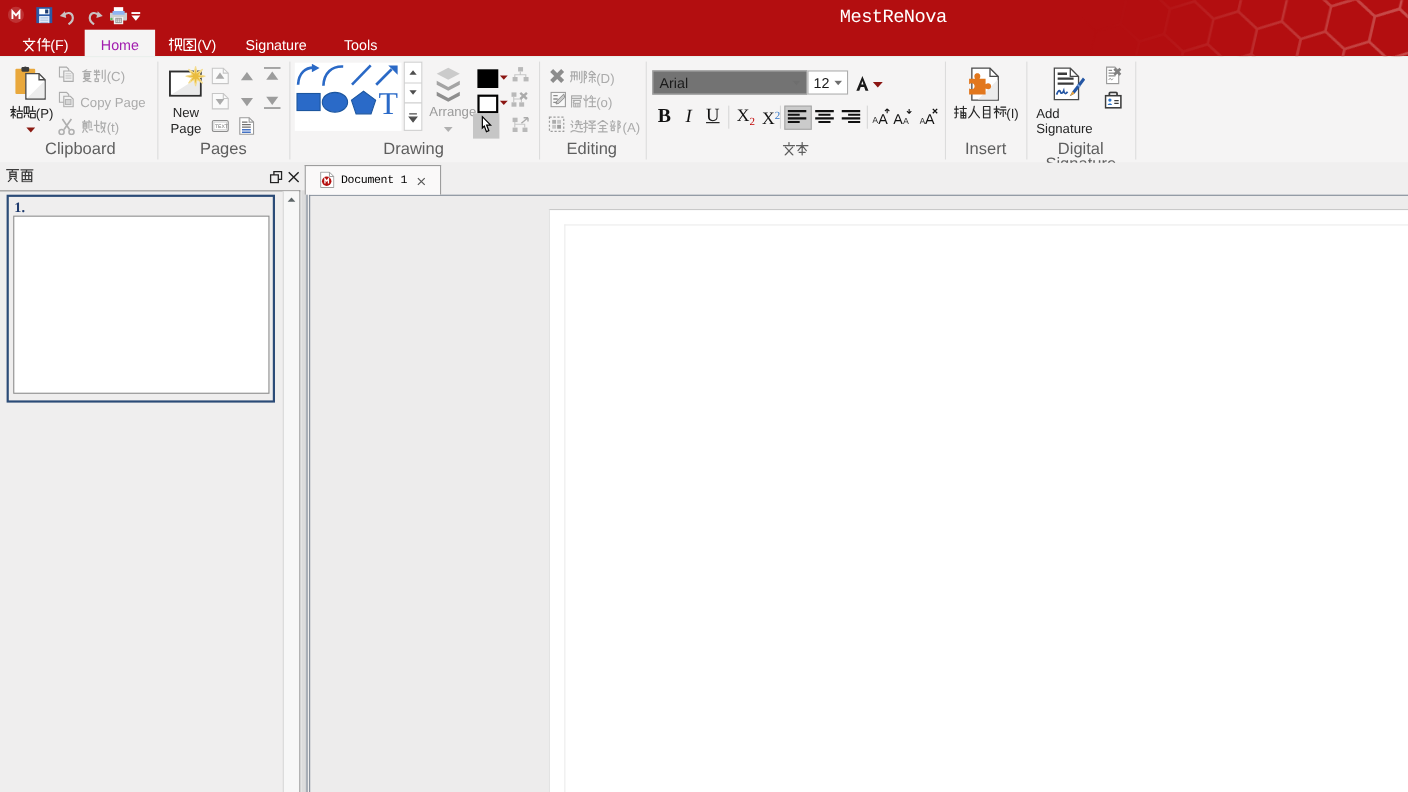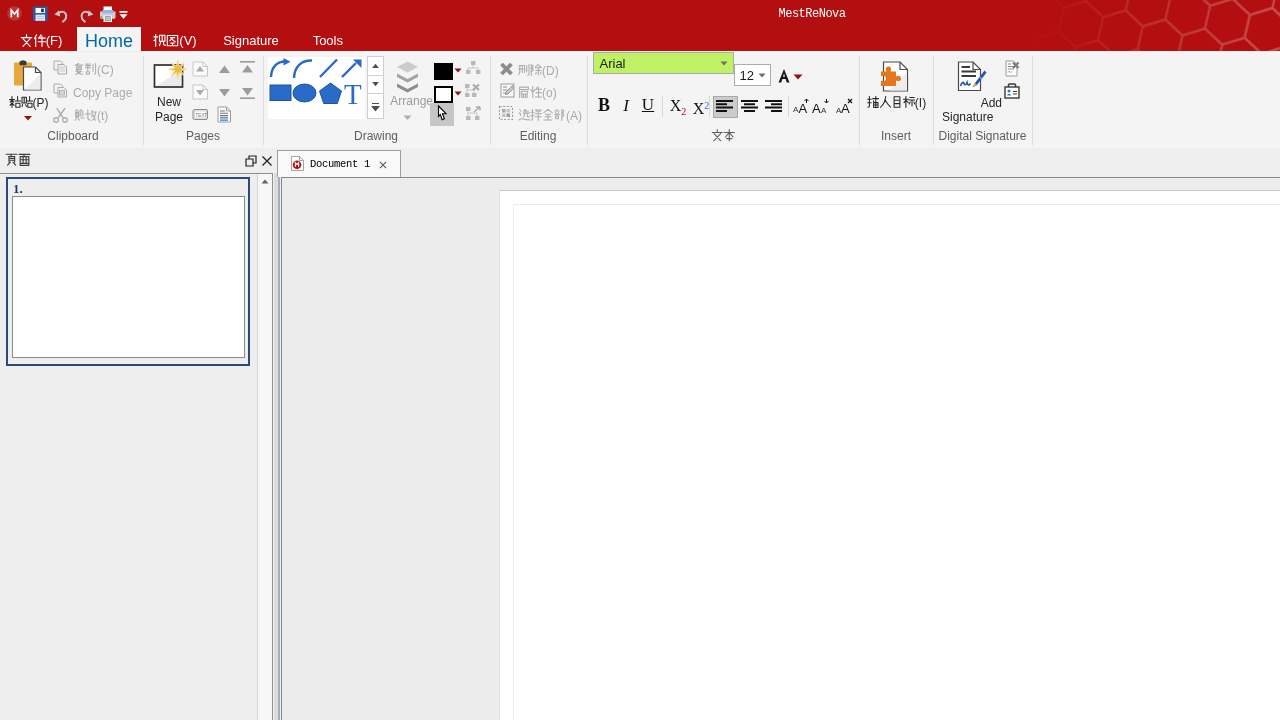--- a/index.html
+++ b/index.html
@@ -2,27 +2,27 @@
 <html><head><meta charset="utf-8">
 <style>
 html,body{margin:0;padding:0;width:1280px;height:720px;overflow:hidden;background:#fff;
 font-family:"Liberation Sans",sans-serif;-webkit-font-smoothing:antialiased;}
 .a{position:absolute;}
 #app{position:relative;width:1280px;height:720px;}
 
 #tbar{left:0;top:0;width:1280px;height:51px;background:#B30E10;}
 #tbar .tabtxt{top:33px;height:16px;line-height:16px;font-size:13px;color:#fff;}
 #hometab{left:77px;top:27px;width:64px;height:24px;background:#F5F4F4;}
-#hometxt{left:0;top:6px;width:64px;text-align:center;font-size:18px;color:#0369a1;height:16px;line-height:16px;}
+#hometxt{left:0;top:6px;width:64px;text-align:center;font-size:13px;color:#a21caf;height:16px;line-height:16px;}
 #title{left:750px;top:7px;width:124px;text-align:center;font-family:"Liberation Mono",monospace;
-font-size:12px;letter-spacing:-0.5px;color:#fff;}
+font-size:17px;letter-spacing:-0.5px;color:#fff;}
 
 #ribbon{left:0;top:51px;width:1280px;height:96px;background:#F5F4F4;border-top:1px solid #E9EFEC;border-bottom:1px solid #E6E6E6;}
 .sep{width:1px;background:#DCDCDC;}
-.glabel{font-size:12px;color:#5E5E5E;text-align:center;height:14px;line-height:14px;}
+.glabel{font-size:15px;color:#5E5E5E;text-align:center;height:14px;line-height:14px;}
 .dtx{font-size:12px;color:#ABABAB;height:15px;line-height:15px;white-space:nowrap;}
 .btx{font-size:12px;color:#262626;height:15px;line-height:15px;white-space:nowrap;}
 .cj{display:inline-block;vertical-align:top;}
 
 #strip{left:0;top:148px;width:1280px;height:29px;background:#F0EFEF;}
 #doctab{left:277px;top:150px;width:124px;height:27px;background:#FAF9F9;border:1px solid #9D9D9D;border-bottom:none;box-sizing:border-box;}
 #docarea{left:281px;top:177px;width:999px;height:543px;background:#EDECEC;border-left:1px solid #7E8894;border-top:1px solid #7E8894;box-sizing:content-box;overflow:hidden;}
 #page{left:217px;top:12px;width:781px;height:530px;background:#fff;border-top:1px solid #C9C9C9;border-left:1px solid #E3E3E3;}
 #marg{left:231px;top:26px;width:1048px;height:516px;border-top:1px solid #EBEBEB;border-left:1px solid #EBEBEB;}
 #panel{left:0;top:148px;width:281px;height:572px;background:#F0EFEF;}
@@ -440,21 +440,21 @@
           <use href="#g-xuan3"></use>
         </svg><svg class="cj" width="12" height="12" viewBox="0 0 12 12">
           <use href="#g-ze2"></use>
         </svg><svg class="cj" width="12" height="12" viewBox="0 0 12 12">
           <use href="#g-quan2"></use>
         </svg><svg class="cj" width="12" height="12" viewBox="0 0 12 12">
           <use href="#g-bu4"></use>
         </svg>(A)</div>
 <div class="a glabel" style="left:508px;top:77px;width:60px">Editing</div>
 
-<div class="a" style="left:592.5px;top:0;width:141px;height:22px;background:#bef264;border:1px solid #ACACAC;box-sizing:border-box">
+<div class="a" style="left:592.5px;top:12px;width:141px;height:22px;background:#737373;border:1px solid #ACACAC;box-sizing:border-box">
   <div class="a" style="left:6px;top:3px;font-size:13px;color:#1A1A1A">Arial</div>
   <svg class="a" style="left:126px;top:8px" width="8" height="5" viewBox="0 0 8 5">
           <path d="M0.5 0.5H7.5L4 4.5Z" fill="#6E6E6E"></path>
         </svg>
 </div>
 <div class="a" style="left:733.5px;top:12px;width:37px;height:22px;background:#fff;border:1px solid #ACACAC;box-sizing:border-box">
   <div class="a" style="left:5px;top:3px;font-size:13px;color:#1A1A1A">12</div>
   <svg class="a" style="left:23px;top:8px" width="8" height="5" viewBox="0 0 8 5">
           <path d="M0.5 0.5H7.5L4 4.5Z" fill="#6E6E6E"></path>
         </svg>
@@ -524,21 +524,21 @@
 
 <svg class="a" style="left:957px;top:9px" width="31" height="31" viewBox="0 0 31 31">
 <path d="M1.5 1H16L23.5 8.5V29.5H1.5Z" fill="#fff" stroke="#4a4a4a" stroke-width="1.2"></path>
 <path d="M16 1V8.5H23.5" fill="none" stroke="#4a4a4a" stroke-width="1.2"></path>
 <path d="M4.5 6H13M4.5 10.5H19M4.5 15H19" stroke="#3B3B3B" stroke-width="2.2"></path>
 <path d="M3.5 25C5 21 6.5 20.5 7 22.5C7.5 24.5 9 24 10 21.5C10.5 24.5 12 24.8 13.5 22.5" stroke="#2456A4" stroke-width="1.6" fill="none"></path>
 <path d="M27.5 9.5L18 22L15.5 26.5L20 24L29.5 11.5Z" fill="#2456A4"></path>
 <path d="M18 22L20 24L15.5 26.5Z" fill="#E8A33D"></path>
 <path d="M22.5 16L25 18" stroke="#7EA6E0" stroke-width="1.4"></path>
 </svg>
-<div class="a btx" style="left:942px;top:44px;width:60px;text-align:right">Add</div>
+<div class="a btx" style="left:942px;top:44px;width:60px;text-align:left">Add</div>
 <div class="a btx" style="left:942px;top:57.5px;width:60px;text-align:left">Signature</div>
 <svg class="a" style="left:1005px;top:8px" width="15" height="17" viewBox="0 0 15 17">
 <path d="M1 1H8.5L12 4.5V16H1Z" fill="#fff" stroke="#9a9a9a"></path>
 <path d="M2.8 4H6M2.8 6.5H9M2.8 9H9" stroke="#8C8C8C" stroke-width="1.1"></path>
 <path d="M3 12.5C3.8 11 4.6 11 5 12C5.4 13 6.2 12.5 6.8 11.5" stroke="#8C8C8C" stroke-width="0.9" fill="none"></path>
 <path d="M8 2.5L13.5 8M13.5 2.5L8 8" stroke="#7E7E7E" stroke-width="2.4"></path>
 </svg>
 <svg class="a" style="left:1004px;top:31px" width="16" height="16" viewBox="0 0 16 16">
 <rect x="4.5" y="1" width="7" height="5" rx="1" fill="none" stroke="#3B3B3B" stroke-width="1.6"></rect>
 <rect x="1" y="4" width="14" height="11" fill="#fff" stroke="#3B3B3B" stroke-width="1.4"></rect>

